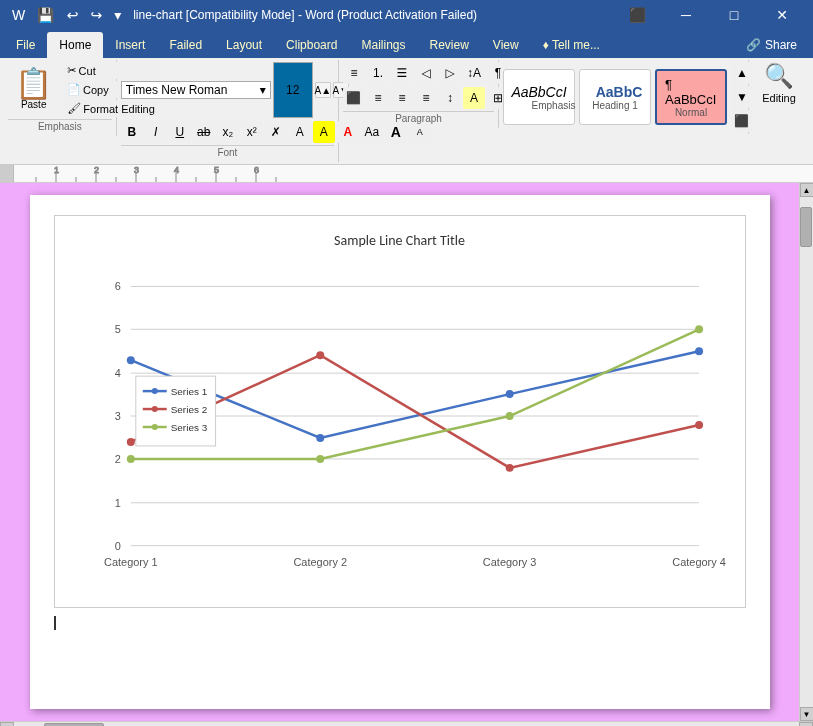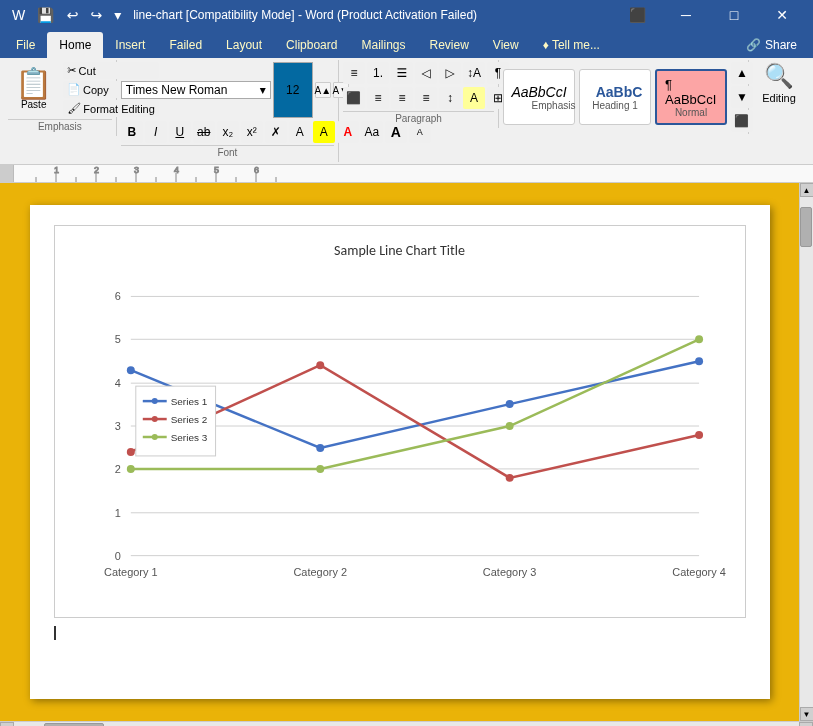--- a/index.html
+++ b/index.html
@@ -142,24 +142,24 @@
     }
 
     
     .main-area {
       display: flex;
       height: calc(726px - 30px - 28px - 86px - 18px - 26px);
     }
     .doc-scroll {
       flex: 1;
       overflow: hidden;
-      background: #eab308;
+      background: #f0abfc;
       display: flex;
       justify-content: center;
-      padding: 22px 0;
+      padding: 12px 0;
     }
     .v-scrollbar {
       width: 14px;
       background: #e8e8e8;
       border-left: 1px solid #ccc;
       display: flex; flex-direction: column; align-items: center;
     }
     .scroll-btn {
       width: 14px; height: 14px;
       background: #d0d0d0; border: 1px solid #aaa;

